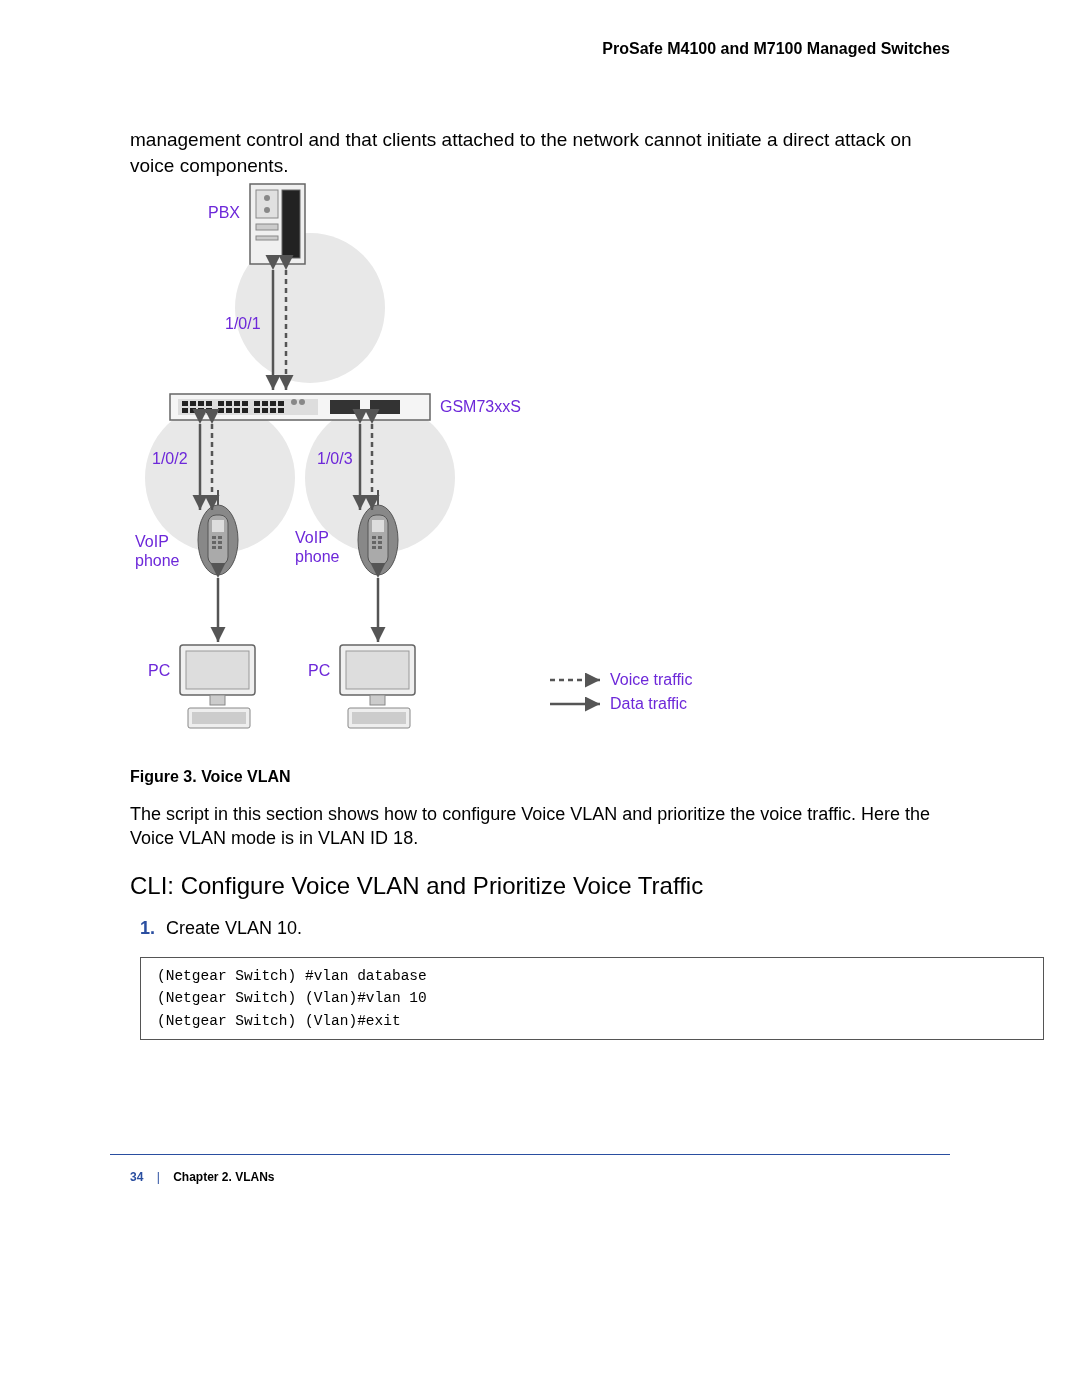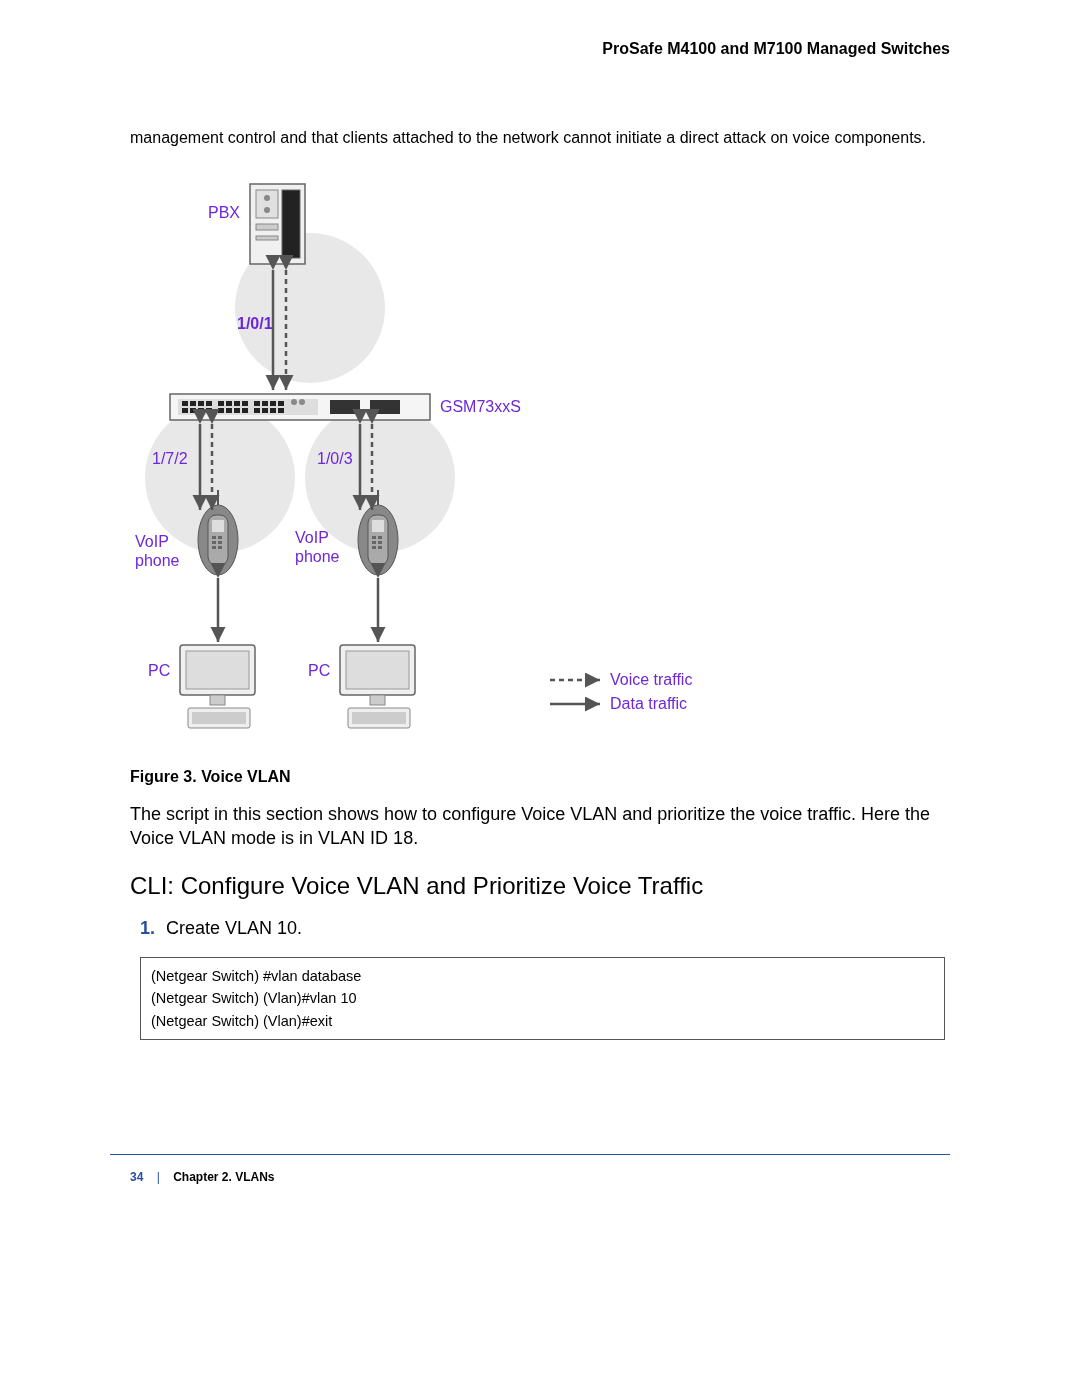--- a/index.html
+++ b/index.html
@@ -16,21 +16,21 @@
     top: 40px;
     right: 130px;
     font-weight: bold;
     font-size: 16px;
   }
   .intro-text {
     position: absolute;
     top: 127px;
     left: 130px;
     width: 820px;
-    font-size: 16px;
+    font-size: 19px;
     line-height: 1.35;
   }
   .diagram {
     position: absolute;
     top: 180px;
     left: 130px;
     width: 660px;
     height: 580px;
   }
   .diagram svg { width: 100%; height: 100%; }
@@ -67,24 +67,24 @@
     position: absolute;
     top: 918px;
     left: 140px;
     font-size: 18px;
   }
   .step .step-num { color: #2a4ea0; font-weight: bold; margin-right: 6px; }
   .code-block {
     position: absolute;
     top: 957px;
     left: 140px;
-    width: 805px;
+    width: 904px;
     border: 1px solid #555;
-    padding: 7px 10px;
-    font-family: Liberation Sans, sans-serif;
+    padding: 7px 16px;
+    font-family: Liberation Mono, monospace;
     font-size: 14.5px;
     line-height: 1.55;
     white-space: pre;
   }
   .footer-rule {
     position: absolute;
     top: 1154px;
     left: 110px;
     width: 840px;
     border-top: 1px solid #2a4ea0;
@@ -216,23 +216,23 @@
 
     <line x1="88" y1="398" x2="88" y2="462" stroke="#555" stroke-width="2.5" marker-end="url(#arrow)" marker-start="url(#arrow2)"></line>
     <line x1="248" y1="398" x2="248" y2="462" stroke="#555" stroke-width="2.5" marker-end="url(#arrow)" marker-start="url(#arrow2)"></line>
 
     <line x1="420" y1="500" x2="470" y2="500" stroke="#555" stroke-width="2.5" stroke-dasharray="5,4" marker-end="url(#arrow)"></line>
     <line x1="420" y1="524" x2="470" y2="524" stroke="#555" stroke-width="2.5" marker-end="url(#arrow)"></line>
   </svg>
 
   
   <div class="label" style="left:78px; top:24px;">PBX</div>
-  <div class="label" style="left:107px; top:135px;font-weight:bold;">1/0/1</div>
+  <div class="label" style="left:95px; top:135px;">1/0/1</div>
   <div class="label" style="left:310px; top:218px;">GSM73xxS</div>
-  <div class="label" style="left:22px; top:270px;">1/7/2</div>
+  <div class="label" style="left:22px; top:270px;">1/0/2</div>
   <div class="label" style="left:187px; top:270px;">1/0/3</div>
   <div class="label" style="left:5px; top:352px; width:50px; line-height:1.2;">VoIP phone</div>
   <div class="label" style="left:165px; top:348px; width:50px; line-height:1.2;">VoIP phone</div>
   <div class="label" style="left:18px; top:482px;">PC</div>
   <div class="label" style="left:178px; top:482px;">PC</div>
   <div class="label" style="left:480px; top:491px;">Voice traffic</div>
   <div class="label" style="left:480px; top:515px;">Data traffic</div>
 </div>
 
 <div class="figure-caption">Figure 3. Voice VLAN</div>

